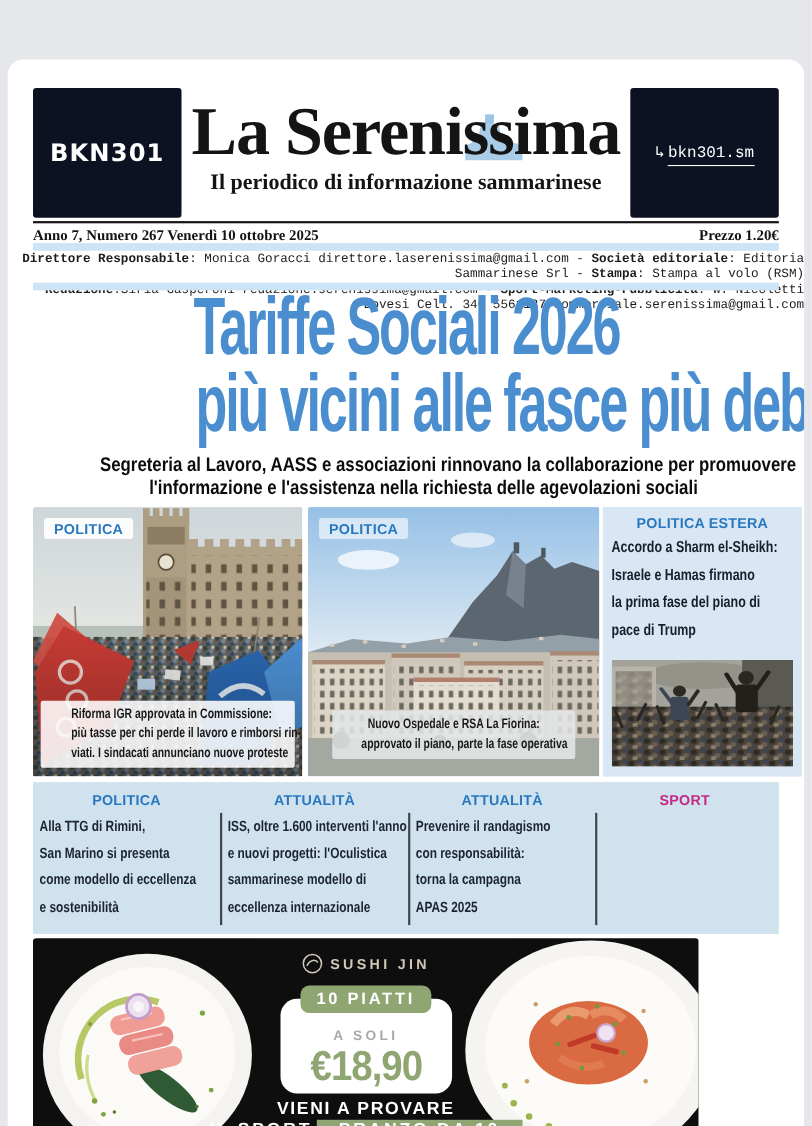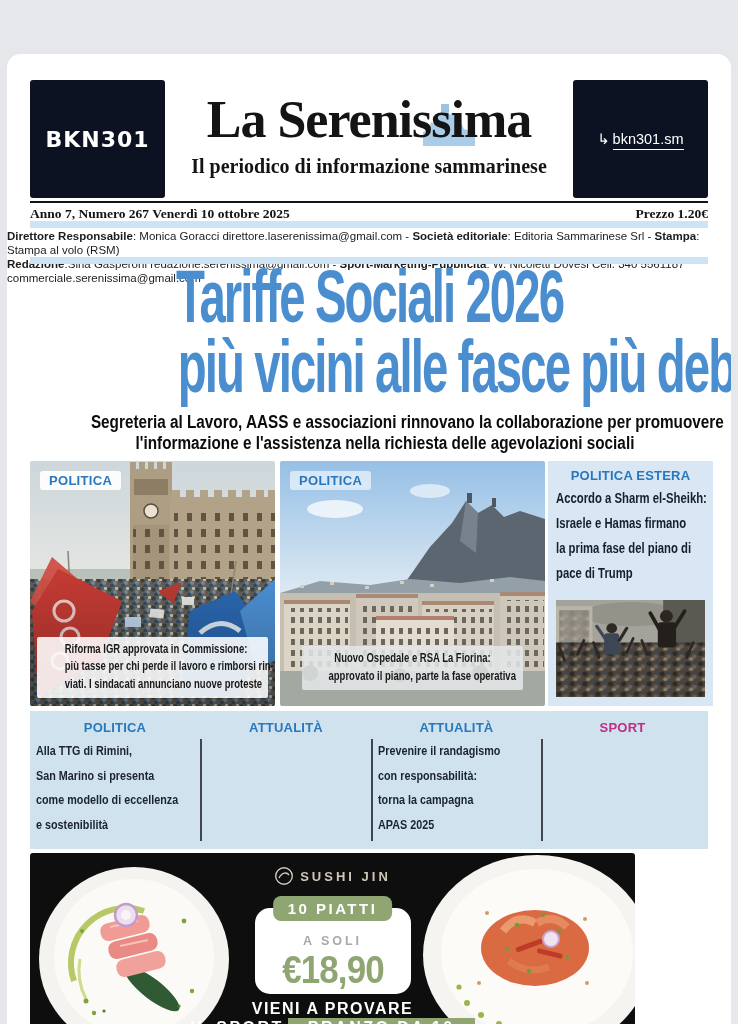--- a/index.html
+++ b/index.html
@@ -8,39 +8,39 @@
   .page{position:absolute;left:7px;right:7px;top:6px;bottom:0;background:#ffffff;
         border-radius:14px 14px 0 0;overflow:hidden;margin-top:48px;}
 
   
   .navbox{position:absolute;top:26px;width:135px;height:118px;background:var(--navy,#0d1222);
           border-radius:3px;display:flex;align-items:center;justify-content:center;}
   .navbox.left{left:23px;}
   .navbox.right{right:23px;}
   .logoLeft{color:#fff;font-weight:bold;font-size:22px;letter-spacing:1px;
             font-family:"DejaVu Sans",sans-serif;}
-  .linkwrap{color:#fff;font-size:14.5px;font-family:Liberation Sans, sans-serif;cursor:pointer;}
+  .linkwrap{color:#fff;font-size:14.5px;font-family:Liberation Mono, monospace;cursor:pointer;}
   .linkwrap .arrow{margin-right:3px;}
   .linkwrap .linktext{border-bottom:1.5px solid #fff;padding-bottom:2px;}
 
   .masthead{position:absolute;left:160px;right:160px;top:34px;text-align:center;}
   .skyline{position:absolute;left:50%;margin-left:52px;top:14px;z-index:0;}
   .masthead h1{position:relative;z-index:1;margin:0;font-family:"Liberation Serif",serif;
-               font-weight:bold;font-size:52px;line-height:64px;color:#141414;letter-spacing:-1px;}
+               font-weight:bold;font-size:62px;line-height:64px;color:#141414;letter-spacing:-1px;}
   .subtitle{position:relative;z-index:1;margin-top:3px;font-family:"Liberation Serif",serif;
             font-weight:bold;font-size:20px;color:#141414;}
 
   .rule{position:absolute;left:23px;right:23px;top:147px;height:2px;background:#141414;}
   .daterow{position:absolute;left:23px;right:23px;top:152px;height:15px;display:flex;
            justify-content:space-between;font-family:"Liberation Serif",serif;font-weight:bold;
            font-size:13.5px;color:#141414;}
   .bluebar{position:absolute;left:23px;right:23px;height:7px;background:var(--light_blue,#cde4f6);}
   .bb1{top:167px;} .bb2{top:203px;} .bbBottom{top:1012px;height:6px;}
-  .infolines{position:absolute;left:0;right:0;top:175px;text-align:left;
-             font-family:Liberation Sans, sans-serif;font-size:11.5px;line-height:14px;color:#1c1c1c;}
+  .infolines{position:absolute;left:0;right:0;top:175px;text-align:right;
+             font-family:Liberation Mono, monospace;font-size:11.5px;line-height:14px;color:#1c1c1c;}
   .infolines .b{font-weight:bold;}
 
   
   .headline{position:absolute;left:0;right:0;text-align:center;color:var(--accent_blue,#4a8ed0);
             font-weight:bold;white-space:nowrap;}
   .hl{display:inline-block;font-size:74px;line-height:70px;letter-spacing:-3px;
       transform:scaleX(0.64);transform-origin:50% 50%;}
   .hl1{top:208px;} .hl2{top:278px;}
   .subhead{position:absolute;left:0;right:0;top:358px;text-align:center;font-weight:bold;
            font-size:18px;line-height:21px;color:#0c0c0c;padding-left:32px;}
@@ -54,21 +54,21 @@
   .badge{position:absolute;left:10px;top:10px;background:rgba(255,255,255,.92);
          color:var(--label_blue,#2878bf);font-weight:bold;font-size:13px;letter-spacing:.3px;
          padding:2px 9px;border-radius:3px;z-index:3;}
   .p2 .badge{background:rgba(255,255,255,.6);}
   .caption{position:absolute;left:7px;right:7px;bottom:8px;background:rgba(255,255,255,.88);
            border-radius:2px;padding:4px 0 5px;text-align:center;font-weight:bold;
            font-size:12.5px;line-height:17.5px;color:#181818;z-index:3;}
   .caption .ln{white-space:nowrap;transform:scaleX(0.76);transform-origin:50% 50%;}
   .p2 .caption{left:22px;right:22px;bottom:16px;background:rgba(227,230,231,.88);}
 
-  .foreign{position:absolute;left:518px;top:0;width:165px;height:245px;box-sizing:border-box;
+  .foreign{position:absolute;left:518px;top:0;width:181px;height:245px;box-sizing:border-box;
            background:var(--box_blue,#d8e7f3);padding:7px 8px;}
   .flabel{text-align:center;font-weight:bold;font-size:13px;letter-spacing:.2px;
           color:var(--label_blue,#2878bf);}
   .fheadline{margin-top:3px;font-weight:bold;font-size:14.5px;line-height:25px;color:#15202b;}
   .fheadline .ln{white-space:nowrap;transform:scaleX(0.78);transform-origin:0 50%;}
   .fphoto{position:absolute;left:8px;right:8px;bottom:9px;height:97px;overflow:hidden;}
   .fphoto svg{width:100%;height:100%;}
 
   
   .band{position:absolute;left:23px;right:23px;top:657px;height:138px;
@@ -350,20 +350,26 @@
       <div class="btext">
           <div class="ln">Alla TTG di Rimini,</div>
           <div class="ln">San Marino si presenta</div>
           <div class="ln">come modello di eccellenza</div>
           <div class="ln">e sostenibilità</div>
         </div>
     </article>
     <div class="bdiv d1"></div>
     <article class="brief c2">
       <div class="blabel" style="color: rgb(40, 120, 191);">ATTUALITÀ</div>
+      <div class="btext">
+          <div class="ln">ISS, oltre 1.600 interventi l'anno</div>
+          <div class="ln">e nuovi progetti: l'Oculistica</div>
+          <div class="ln">sammarinese modello di</div>
+          <div class="ln">eccellenza internazionale</div>
+        </div>
     </article>
     <div class="bdiv d2"></div>
     <article class="brief c3">
       <div class="blabel" style="color: rgb(40, 120, 191);">ATTUALITÀ</div>
       <div class="btext">
           <div class="ln">Prevenire il randagismo</div>
           <div class="ln">con responsabilità:</div>
           <div class="ln">torna la campagna</div>
           <div class="ln">APAS 2025</div>
         </div>

